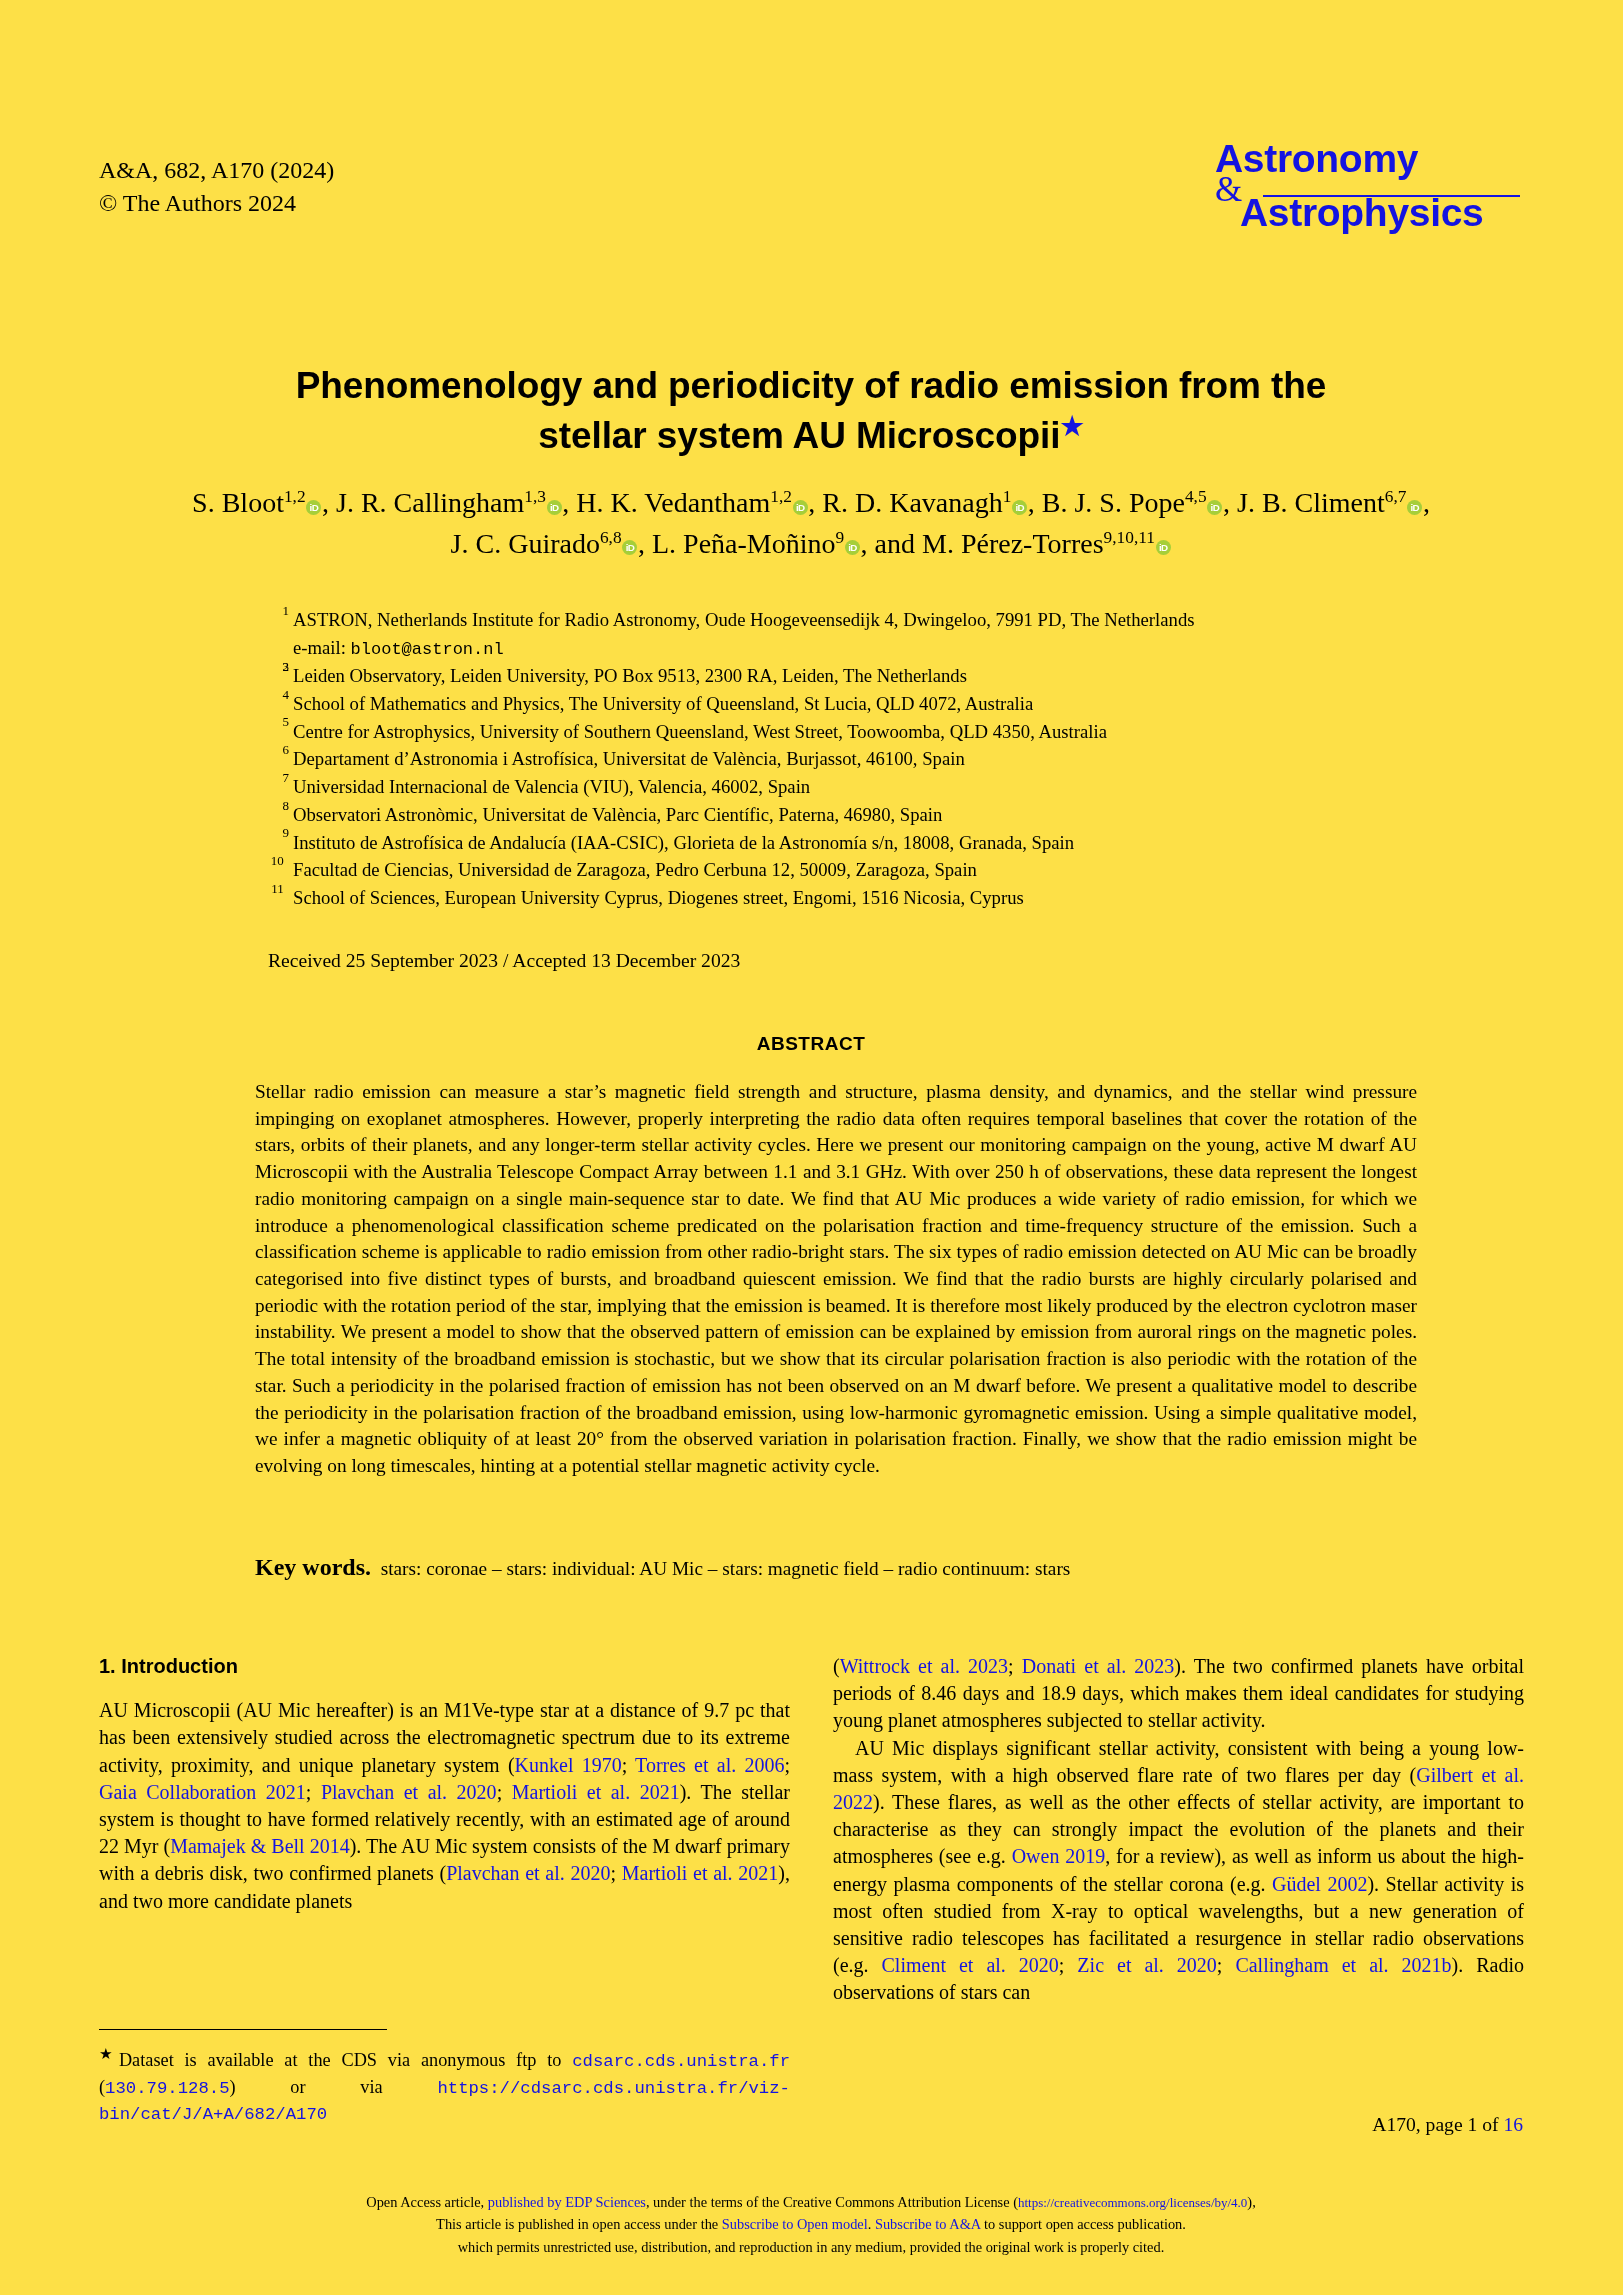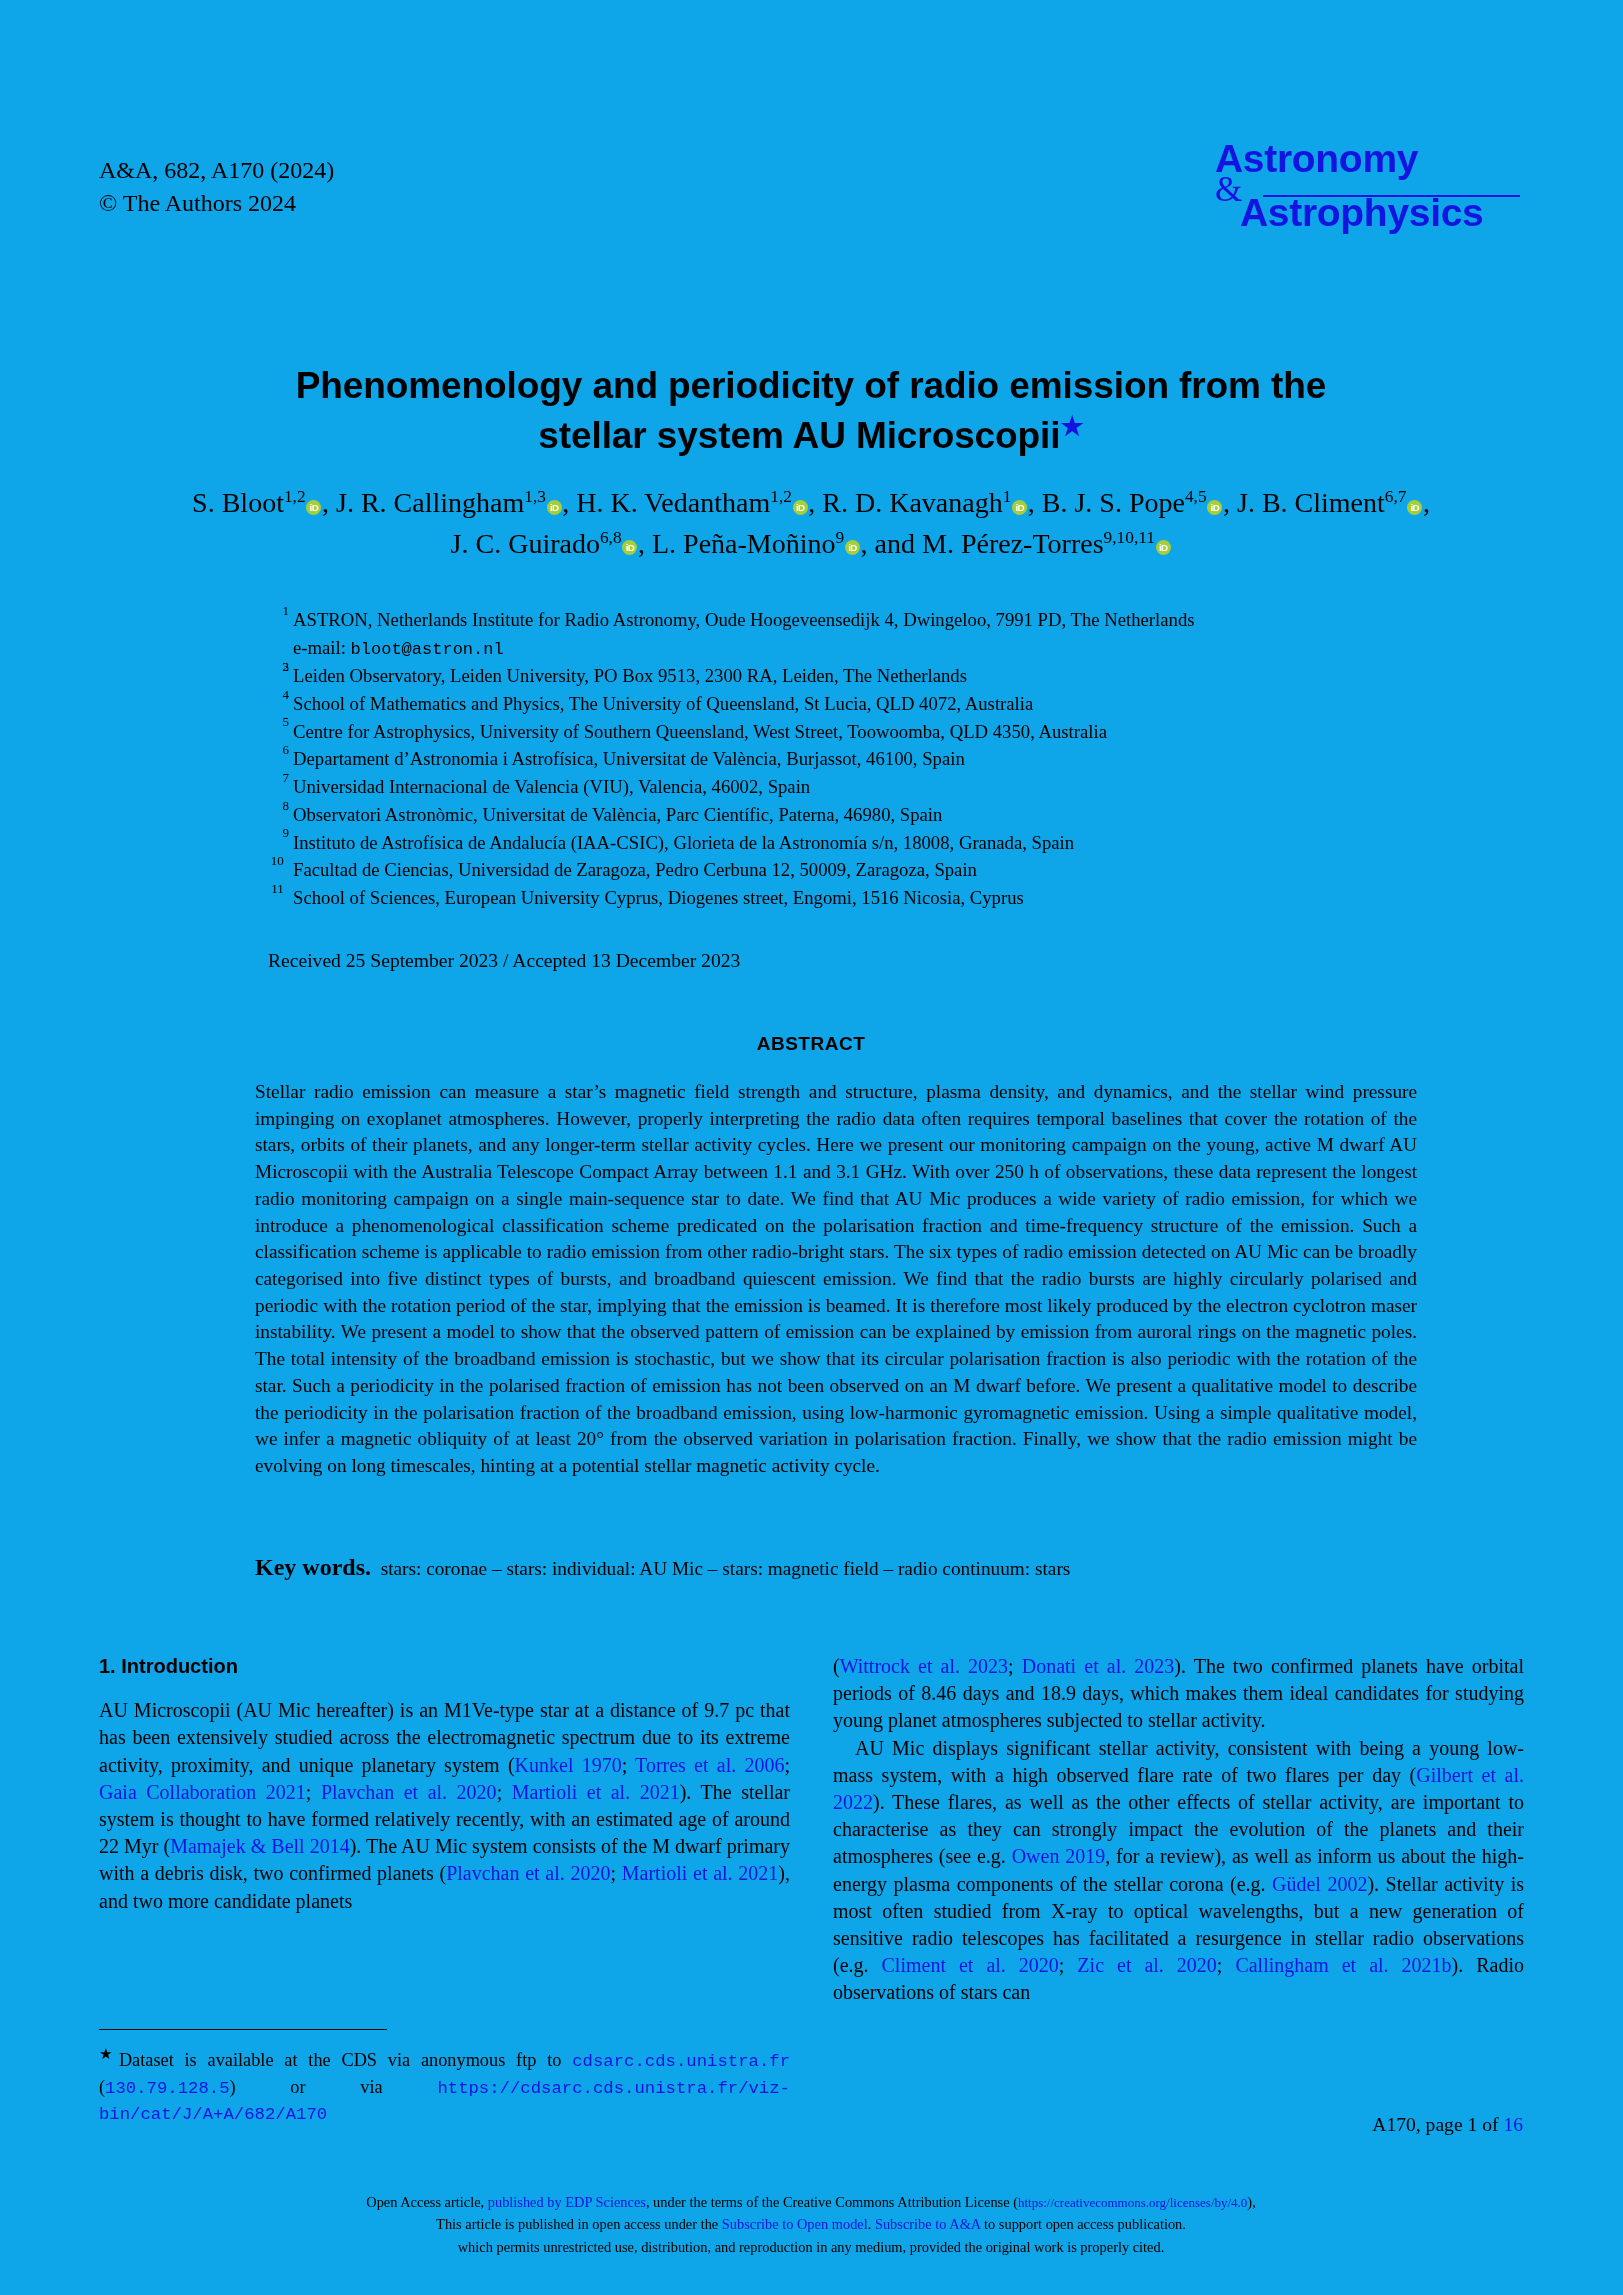--- a/index.html
+++ b/index.html
@@ -2,21 +2,21 @@
 <html style="font-size:10.5px"><head>
 <meta charset="utf-8">
 <style>
   html, body { margin:0; padding:0; background:#8a8a8a; }
   body { font-family:"Liberation Serif", serif; }
 
   .page {
     position:relative;
     width:1623px;
     height:2295px;
-    background:#0ea5e9;
+    background:#fde047;
     margin:0 auto;
     overflow:hidden;
     box-sizing:border-box;
     padding-left:40px;
   }
 
   .inner {
     position:absolute;
     left:99px;
     top:0;

